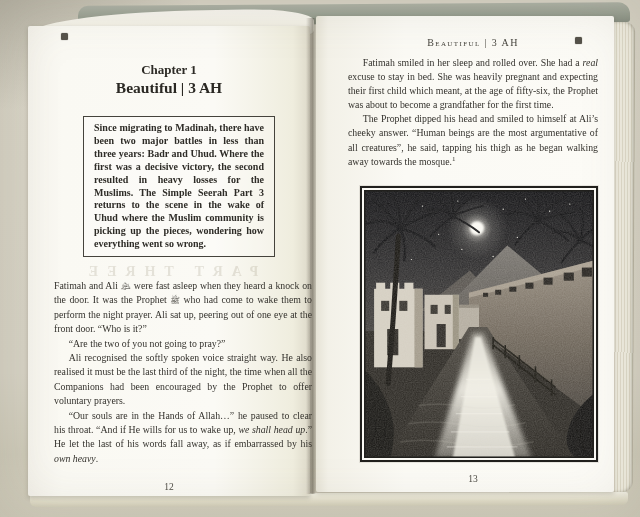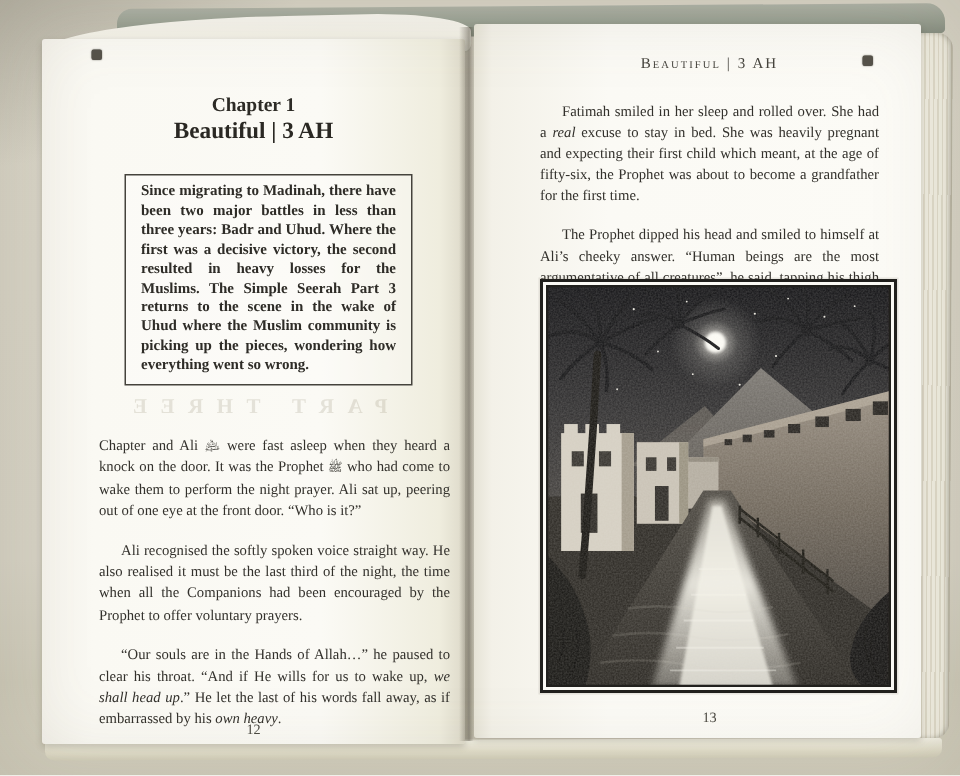--- a/index.html
+++ b/index.html
@@ -78,21 +78,21 @@
   .ghost-text{
     position:absolute; left:14px; top:238px; width:254px; text-align:center;
     transform:scaleX(-1); font-weight:bold; font-size:14px; letter-spacing:9px;
     color:rgba(140,130,104,.20); filter:blur(.4px);
   }
   .body-text{
     position:absolute; text-align:justify;
   }
   .body-left{ left:26px; top:253px; width:258px; font-size:9.8px; line-height:14.4px; }
   .body-right{ left:32px; top:40px; width:250px; font-size:9.8px; line-height:14.1px; }
-  .para{ margin:12px; text-indent:1.5em; }
+  .para{ margin:0; text-indent:1.5em; }
   .para.no-indent{ text-indent:0; }
   .i{ font-style:italic; }
   .sup{ vertical-align:super; font-size:7px; line-height:0; }
   .hon{ font-size:8px; line-height:0; color:#2e2c27; }
   .page-number{
     position:absolute; width:254px; text-align:center; font-size:9.5px; color:#4a4841;
   }
   .pn-left{ left:14px; top:456px; }
   .pn-right{ left:30px; top:458px; }
   
@@ -122,21 +122,22 @@
   <div class="pages-right"></div>
   <div class="pages-bottom"></div>
 
   <div class="page page-left">
     <div class="corner-orn orn-left"></div>
     <h2 class="chapter-label">Chapter 1</h2>
     <h1 class="chapter-title">Beautiful | 3 AH</h1>
     <div class="intro-box">Since migrating to Madinah, there have been two major battles in less than three years: Badr and Uhud. Where the first was a decisive victory, the second resulted in heavy losses for the Muslims. The Simple Seerah Part 3 returns to the scene in the wake of Uhud where the Muslim community is picking up the pieces, wondering how everything went so wrong.</div>
     <div class="ghost-text">PART THREE</div>
     <div class="body-text body-left">
-      <p class="para no-indent"><span>Chapter and Ali </span><span class="hon">﵇</span><span> were fast asleep when they heard a knock on the door. It was the Prophet </span><span class="hon">ﷺ</span><span> who had come to wake them to perform the night prayer. Ali sat up, peering out of one eye at the front door. “Who is it?”</span></p>
+      <p class="para no-indent"><span>Fatimah and Ali </span><span class="hon">﵇</span><span> were fast asleep when they heard a knock on the door. It was the Prophet </span><span class="hon">ﷺ</span><span> who had come to wake them to perform the night prayer. Ali sat up, peering out of one eye at the front door. “Who is it?”</span></p>
+      <p class="para"><span>“Are the two of you not going to pray?”</span></p>
       <p class="para"><span>Ali recognised the softly spoken voice straight way. He also realised it must be the last third of the night, the time when all the Companions had been encouraged by the Prophet to offer voluntary prayers.</span></p>
       <p class="para"><span>“Our souls are in the Hands of Allah…” he paused to clear his throat. “And if He wills for us to wake up, </span><span class="i">we shall head up</span><span>.” He let the last of his words fall away, as if embarrassed by his </span><span class="i">own heavy</span><span>.</span></p>
     </div>
     <div class="page-number pn-left">12</div>
   </div>
 
   <div class="gutter"></div>
 
   <div class="page page-right">
     <div class="running-header">Beautiful | 3 AH</div>

